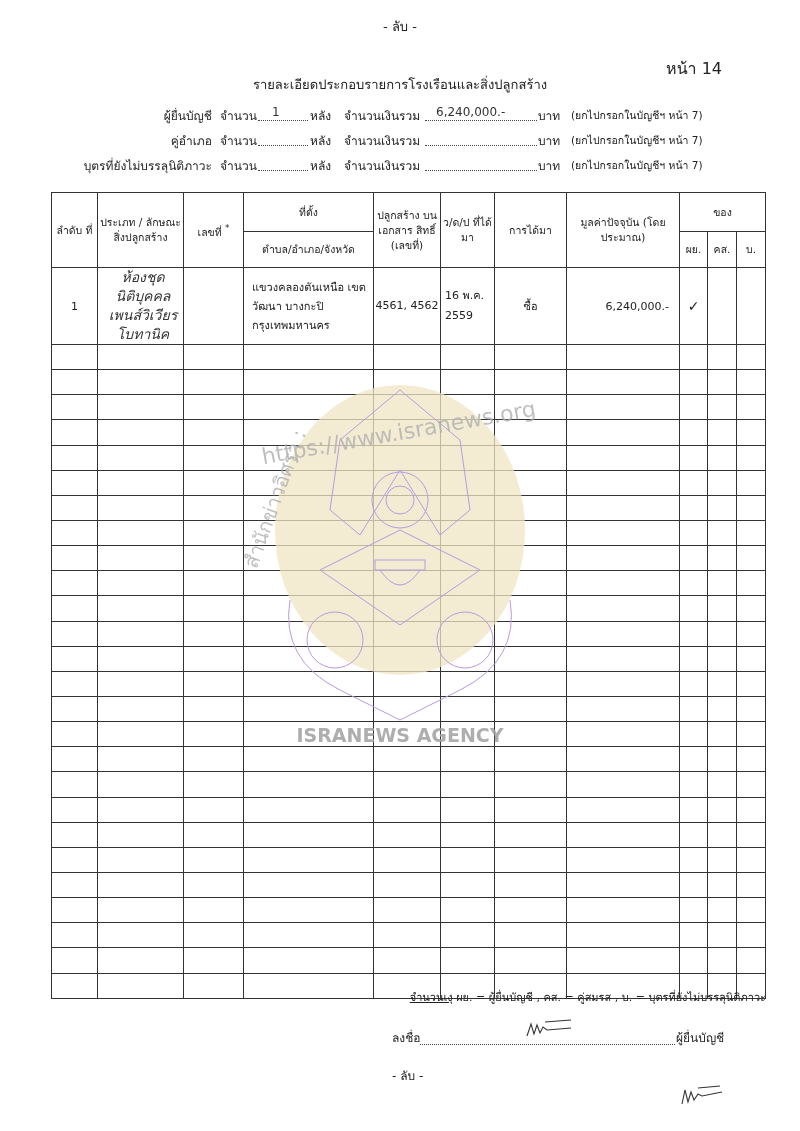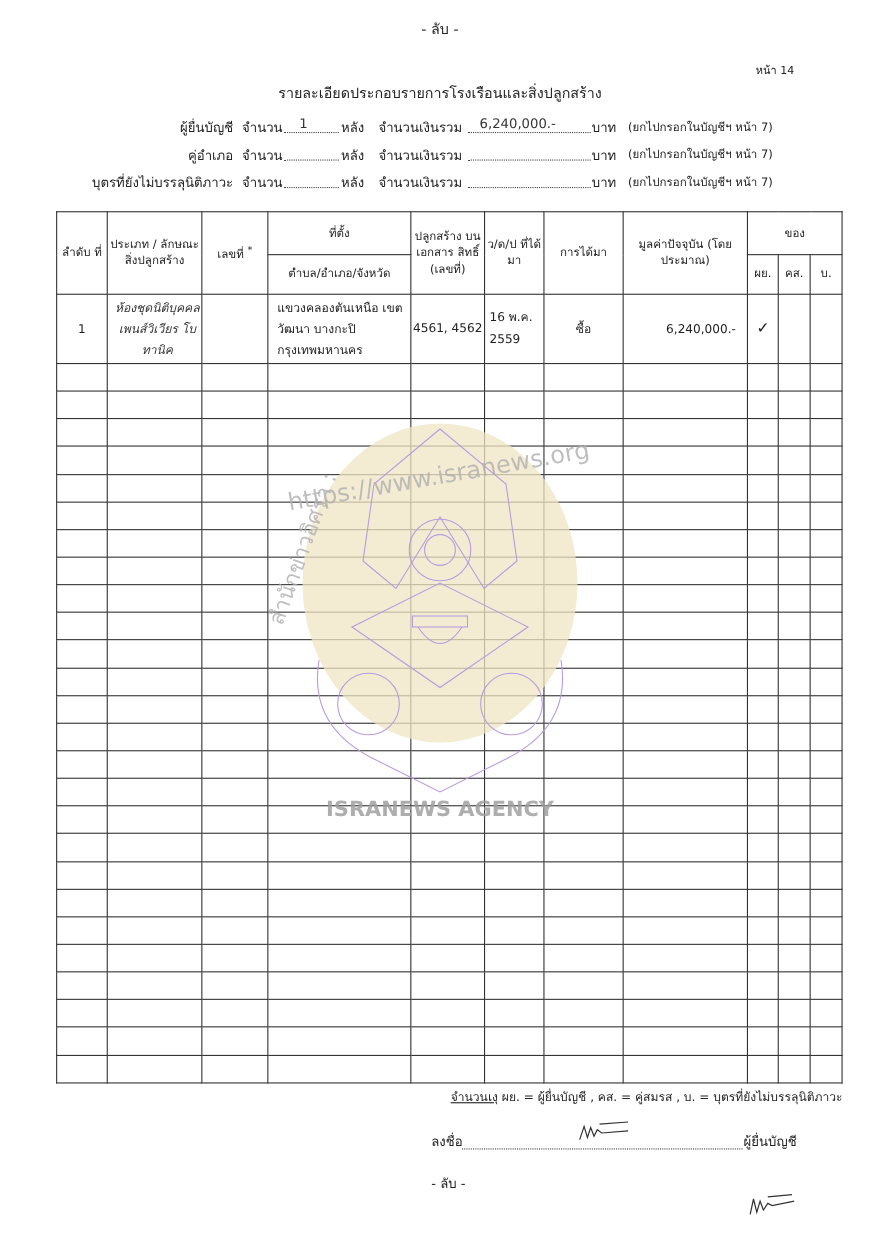--- a/index.html
+++ b/index.html
@@ -1,35 +1,35 @@
 <!DOCTYPE html>
 <html><head>
 <meta charset="utf-8">
 <style>
   * { box-sizing: border-box; margin: 0; padding: 0; }
   html, body { width: 800px; height: 1131px; background: #ffffff; overflow: hidden; }
   body { position: relative; font-family: "DejaVu Sans", sans-serif; color: #222; }
   .abs { position: absolute; }
   .classified-top { top: 16px; left: 0; width: 800px; text-align: center; font-size: 13px; }
-  .page-no { top: 56px; right: 78px; font-size: 10px; }
+  .page-no { top: 56px; right: 78px; font-size: 16px; }
   .doc-title { top: 74px; left: 0; width: 800px; text-align: center; font-size: 13px; }
   .sum-row { position: absolute; left: 0; width: 800px; height: 20px; font-size: 12px; }
   .sum-row span { position: absolute; white-space: nowrap; }
   .sum-label { text-align: right; }
   .dots { border-bottom: 1px dotted #444; height: 15px; }
   .hand { font-family: "DejaVu Sans", sans-serif; color: #333; font-size: 12px; }
   .note-small { font-size: 10.5px; }
 
   table.grid { position: absolute; left: 51px; top: 192px; border-collapse: collapse; table-layout: fixed; font-size: 11px; }
   table.grid td, table.grid th { border: 1px solid #333; font-weight: normal; text-align: center; vertical-align: middle; padding: 0; overflow: hidden; }
   table.grid th { font-size: 10.5px; line-height: 15px; }
   table.grid tr.empty td { height: 25.15px; }
   .cell-left { text-align: left !important; padding-left: 8px !important; line-height: 19px; }
   .cell-right { text-align: right !important; padding-right: 10px !important; }
-  .hw { font-style: italic; font-size: 11px; line-height: 19px; text-align: center; padding-left: 5px !important; color:#333;}
+  .hw { font-style: italic; font-size: 14px; line-height: 19px; text-align: center; padding-left: 5px !important; color:#333;}
 
   .watermark { position: absolute; left: 230px; top: 360px; width: 340px; height: 400px; pointer-events: none; }
   .remark { top: 988px; right: 34px; font-size: 11px; }
   .remark u { text-decoration: underline; }
   .sign { top: 1028px; left: 392px; font-size: 12px; }
   .sign-dots { position:absolute; top: 1030px; left: 420px; width: 255px; height: 15px; border-bottom: 1px dotted #444; }
   .sign-role { top: 1028px; left: 676px; font-size: 12px; }
   .classified-bottom { top: 1066px; left: 392px; font-size: 12px; }
 </style>
 </head>

